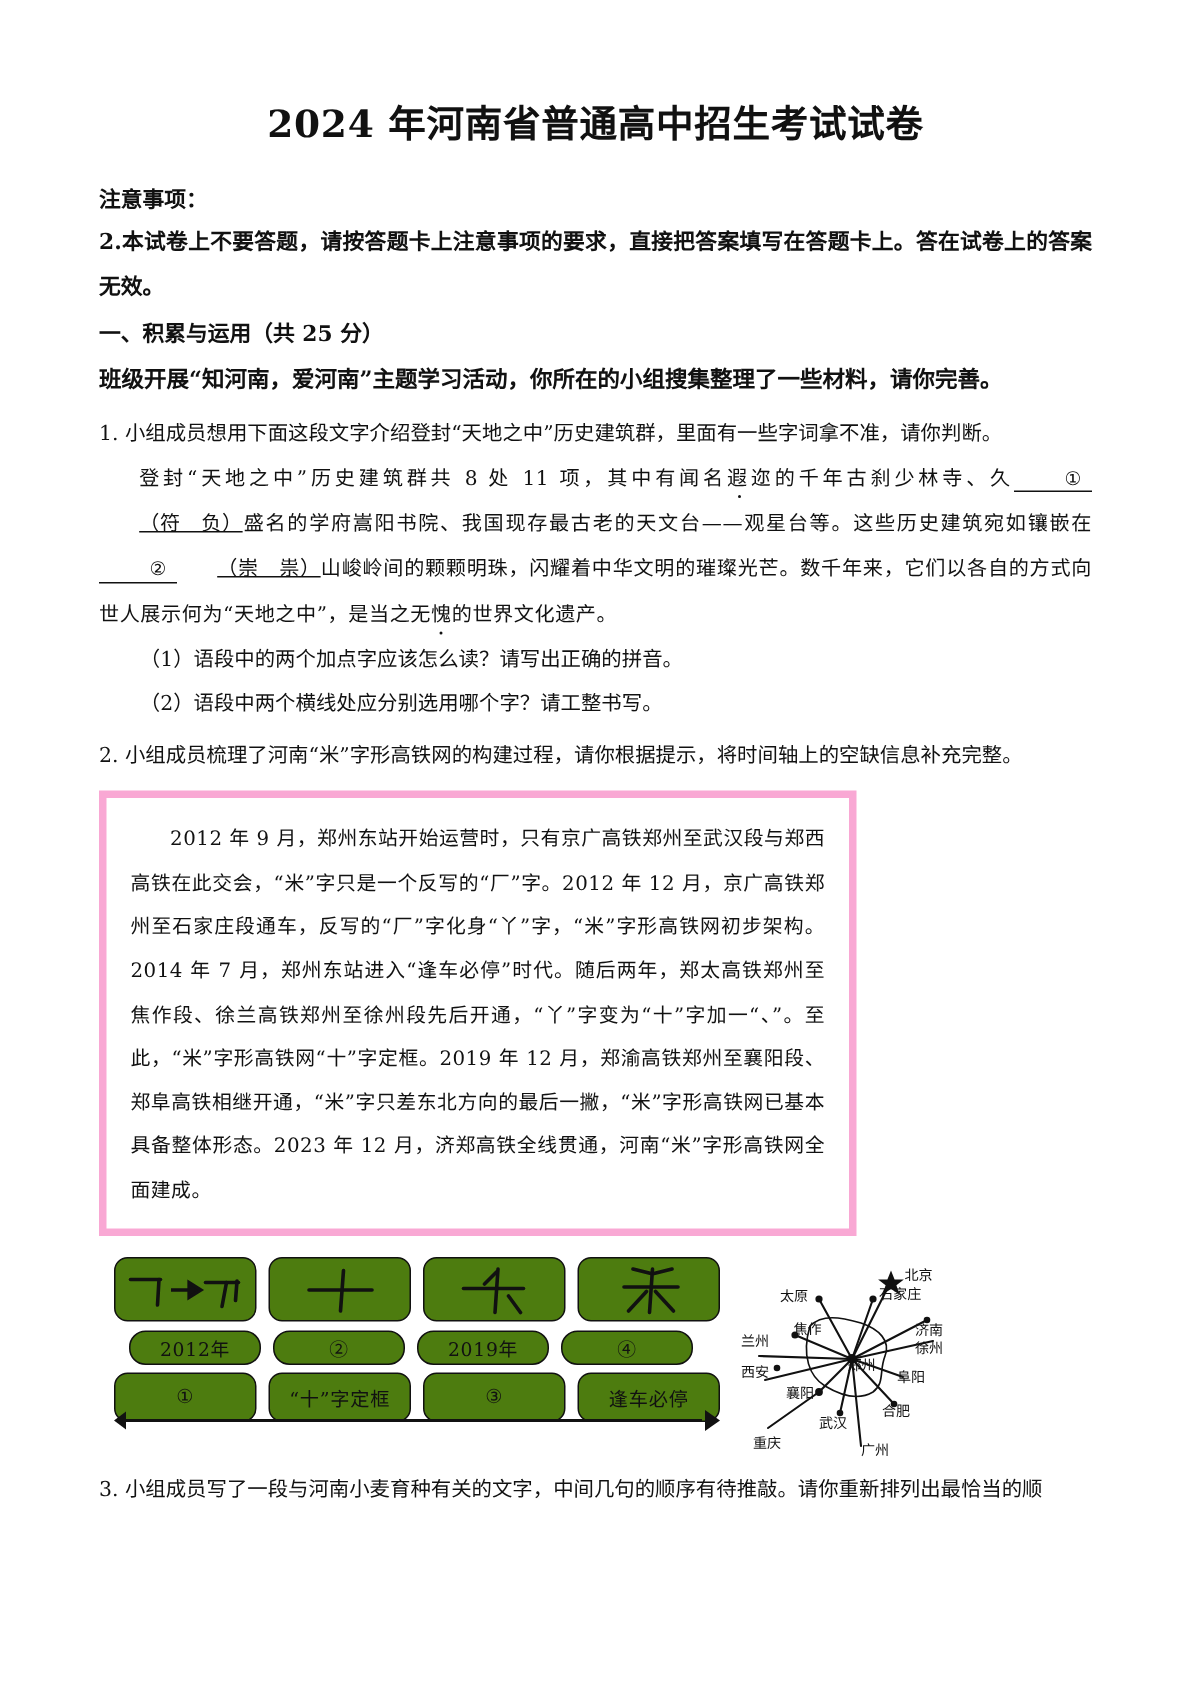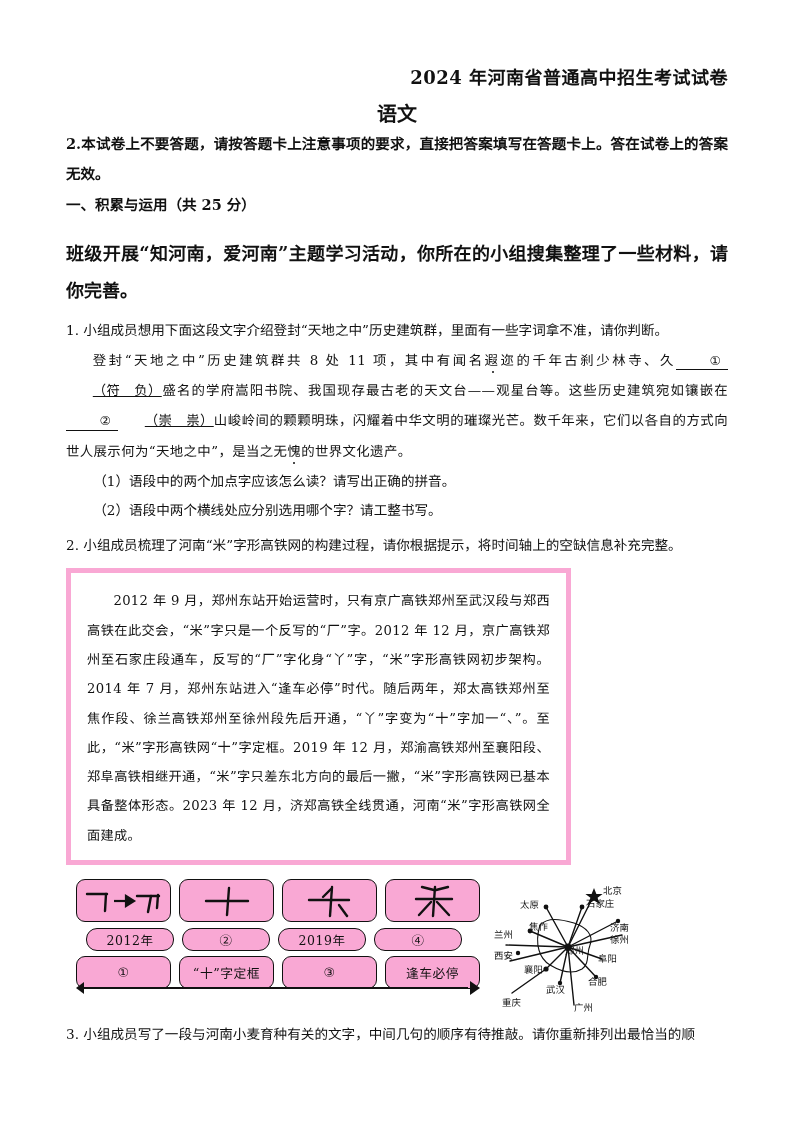--- a/index.html
+++ b/index.html
@@ -26,22 +26,22 @@
   }
   .content {
     position: absolute;
     left: 66px;
     top: 56px;
     width: 662px;
   }
 
   
   .doc-title {
-    text-align: right;
-    font-size: 18px;
+    text-align: center;
+    font-size: 25px;
     font-weight: bold;
     letter-spacing: 0.5px;
     margin: 8px 0 0 0;
     line-height: 1.5;
     font-family: "DejaVu Serif", "Liberation Serif", serif;
   }
   .doc-subject {
     text-align: center;
     font-size: 20px;
     font-weight: bold;
@@ -63,26 +63,25 @@
     text-align: justify;
     text-justify: inter-ideograph;
   }
   .section-head {
     font-size: 14.5px;
     font-weight: bold;
     line-height: 2.05;
     margin-top: 2px;
   }
   .lead-in {
-    font-size: 18px;
+    font-size: 15px;
     font-weight: bold;
     line-height: 2.05;
     text-align: justify;
     text-justify: inter-ideograph;
-    margin-top: 16px;
   }
 
   
   .q-line {
     font-size: 13.6px;
     line-height: 2.0;
     margin-top: 7px;
     text-align: justify;
     text-justify: inter-ideograph;
   }
@@ -176,21 +175,21 @@
   .tl-row.years  { height: 26px; margin-top: 4px; padding-left: 10px; padding-right: 12px; }
   .tl-row.labels { height: 33px; margin-top: 4px; }
 
   .cellbox {
     border: 1.6px solid #111;
     border-radius: 9px;
     box-sizing: border-box;
     display: flex;
     align-items: center;
     justify-content: center;
-    background: #f9a8d4;
+    background: #4d7c0f;
     font-size: 12.5px;
     letter-spacing: 0.5px;
   }
   .glyph-cell {
     width: 95px;
     height: 43px;
   }
   .year-cell {
     width: 88px;
     height: 23px;
@@ -263,22 +262,22 @@
     text-justify: inter-ideograph;
   }
 </style>
 </head>
 <body>
 
 <div class="page">
   <div class="content">
 
     <div class="doc-title">2024 年河南省普通高中招生考试试卷</div>
-    <div class="doc-subject">语文</div>
-
+
+    <div class="notice-head">注意事项：</div>
     <div class="notice-item">2.本试卷上不要答题，请按答题卡上注意事项的要求，直接把答案填写在答题卡上。答在试卷上的答案无效。</div>
 
     <div class="section-head">一、积累与运用（共 25 分）</div>
     <div class="lead-in">班级开展“知河南，爱河南”主题学习活动，你所在的小组搜集整理了一些材料，请你完善。</div>
 
     <div class="q-line">1. 小组成员想用下面这段文字介绍登封“天地之中”历史建筑群，里面有一些字词拿不准，请你判断。</div>
 
     <div class="passage"><span>登封“天地之中”历史建筑群共 8 处 11 项，其中有闻名</span><span class="dotted">遐</span><span>迩的千年古刹少林寺、久</span><span class="blank circled">①</span><span class="choice-pair">（符　负）</span><span>盛名的学府嵩阳书院、我国现存最古老的天文台——观星台等。这些历史建筑宛如镶嵌在</span><span class="blank circled">②</span><span class="choice-pair">（崇　祟）</span><span>山峻岭间的颗颗明珠，闪耀着中华文明的璀璨光芒。数千年来，它们以各自的方式向世人展示何为“天地之中”，是当之无</span><span class="dotted">愧</span><span>的世界文化遗产。</span></div>
 
     <div class="sub-q">（1）语段中的两个加点字应该怎么读？请写出正确的拼音。</div>

